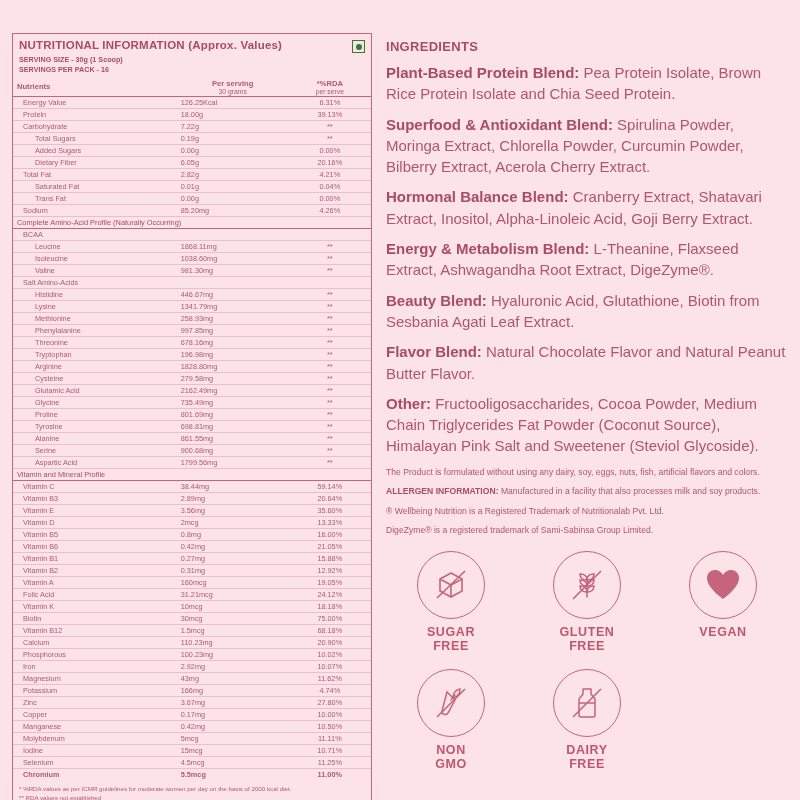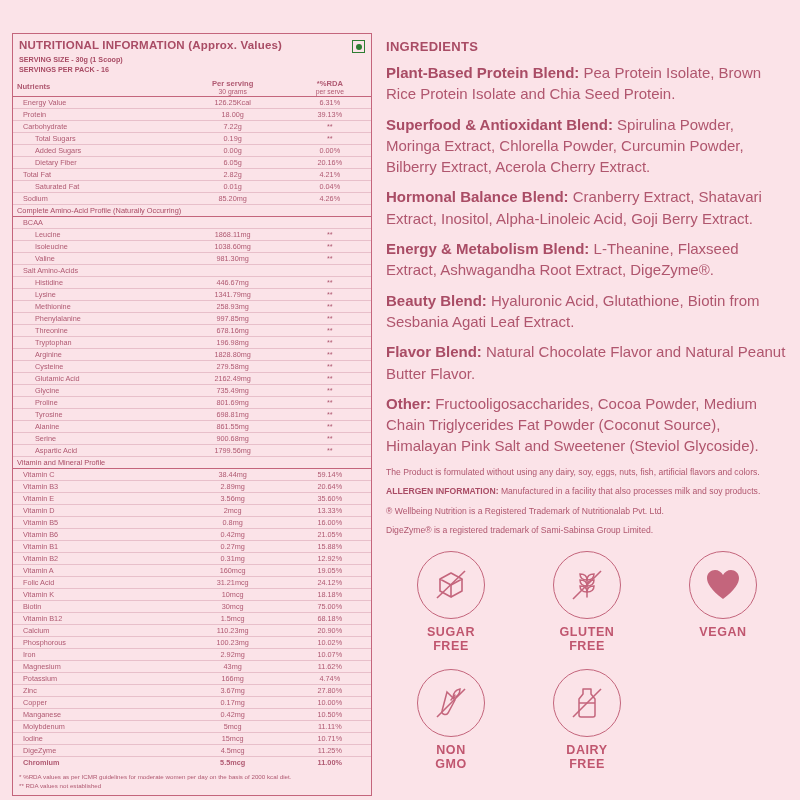--- a/index.html
+++ b/index.html
@@ -42,21 +42,21 @@
   .hdr-row td.c2, .hdr-row td.c3 { text-align:center; }
   .hdr-sub { font-weight:normal; font-size:6.8px; display:block; }
   .sec-row td {
     font-weight:normal; font-size:7.4px; color:#a94c65;
     border-top:1px solid #c4657c; border-bottom:1px solid #c4657c;
     padding:1.5px 4px;
   }
   .row td { border-bottom:0.6px solid #e8bfca; }
   .row td.c1 { padding-left:10px; }
   .row.ind td.c1 { padding-left:22px; }
-  .row td.c2 { text-align:center; }
+  .row td.c2 { text-align:left; }
   .row td.c3 { text-align:center; }
   .row.last td { border-bottom:0;font-weight:bold; }
   .footnotes { padding:4px 6px 5px 6px; font-size:6.2px; line-height:1.5; color:#b05a72; }
 
   
   .ing-title { font-size:13px; font-weight:bold; color:#a94c65; letter-spacing:.3px; margin:0 0 8px 0; }
   .ing-p { font-size:15px; line-height:1.42; margin:0 0 9px 0; color:#b0566e; }
   .ing-p b { color:#a94c65; }
   .note-p { font-size:8.6px; line-height:1.45; margin:0 0 7px 0; color:#b0566e; }
   .note-p b { color:#a94c65; font-weight:bold; }
@@ -138,20 +138,25 @@
             <tr class="row">
               <td class="c1">Total Fat</td>
               <td class="c2">2.82g</td>
               <td class="c3">4.21%</td>
             </tr>
             <tr class="row ind">
               <td class="c1">Saturated Fat</td>
               <td class="c2">0.01g</td>
               <td class="c3">0.04%</td>
             </tr>
+            <tr class="row ind">
+              <td class="c1">Trans Fat</td>
+              <td class="c2">0.00g</td>
+              <td class="c3">0.00%</td>
+            </tr>
             <tr class="row">
               <td class="c1">Sodium</td>
               <td class="c2">85.20mg</td>
               <td class="c3">4.26%</td>
             </tr>
             <tr class="sec-row">
               <td colspan="3">Complete Amino-Acid Profile (Naturally Occurring)</td>
             </tr>
             <tr class="row">
               <td class="c1">BCAA</td>
@@ -365,21 +370,21 @@
               <td class="c1">Molybdenum</td>
               <td class="c2">5mcg</td>
               <td class="c3">11.11%</td>
             </tr>
             <tr class="row">
               <td class="c1">Iodine</td>
               <td class="c2">15mcg</td>
               <td class="c3">10.71%</td>
             </tr>
             <tr class="row">
-              <td class="c1">DigeZyme</td>
+              <td class="c1">Selenium</td>
               <td class="c2">4.5mcg</td>
               <td class="c3">11.25%</td>
             </tr>
             <tr class="row last">
               <td class="c1">Chromium</td>
               <td class="c2">5.5mcg</td>
               <td class="c3">11.00%</td>
             </tr>
           </tbody>
       </table>

